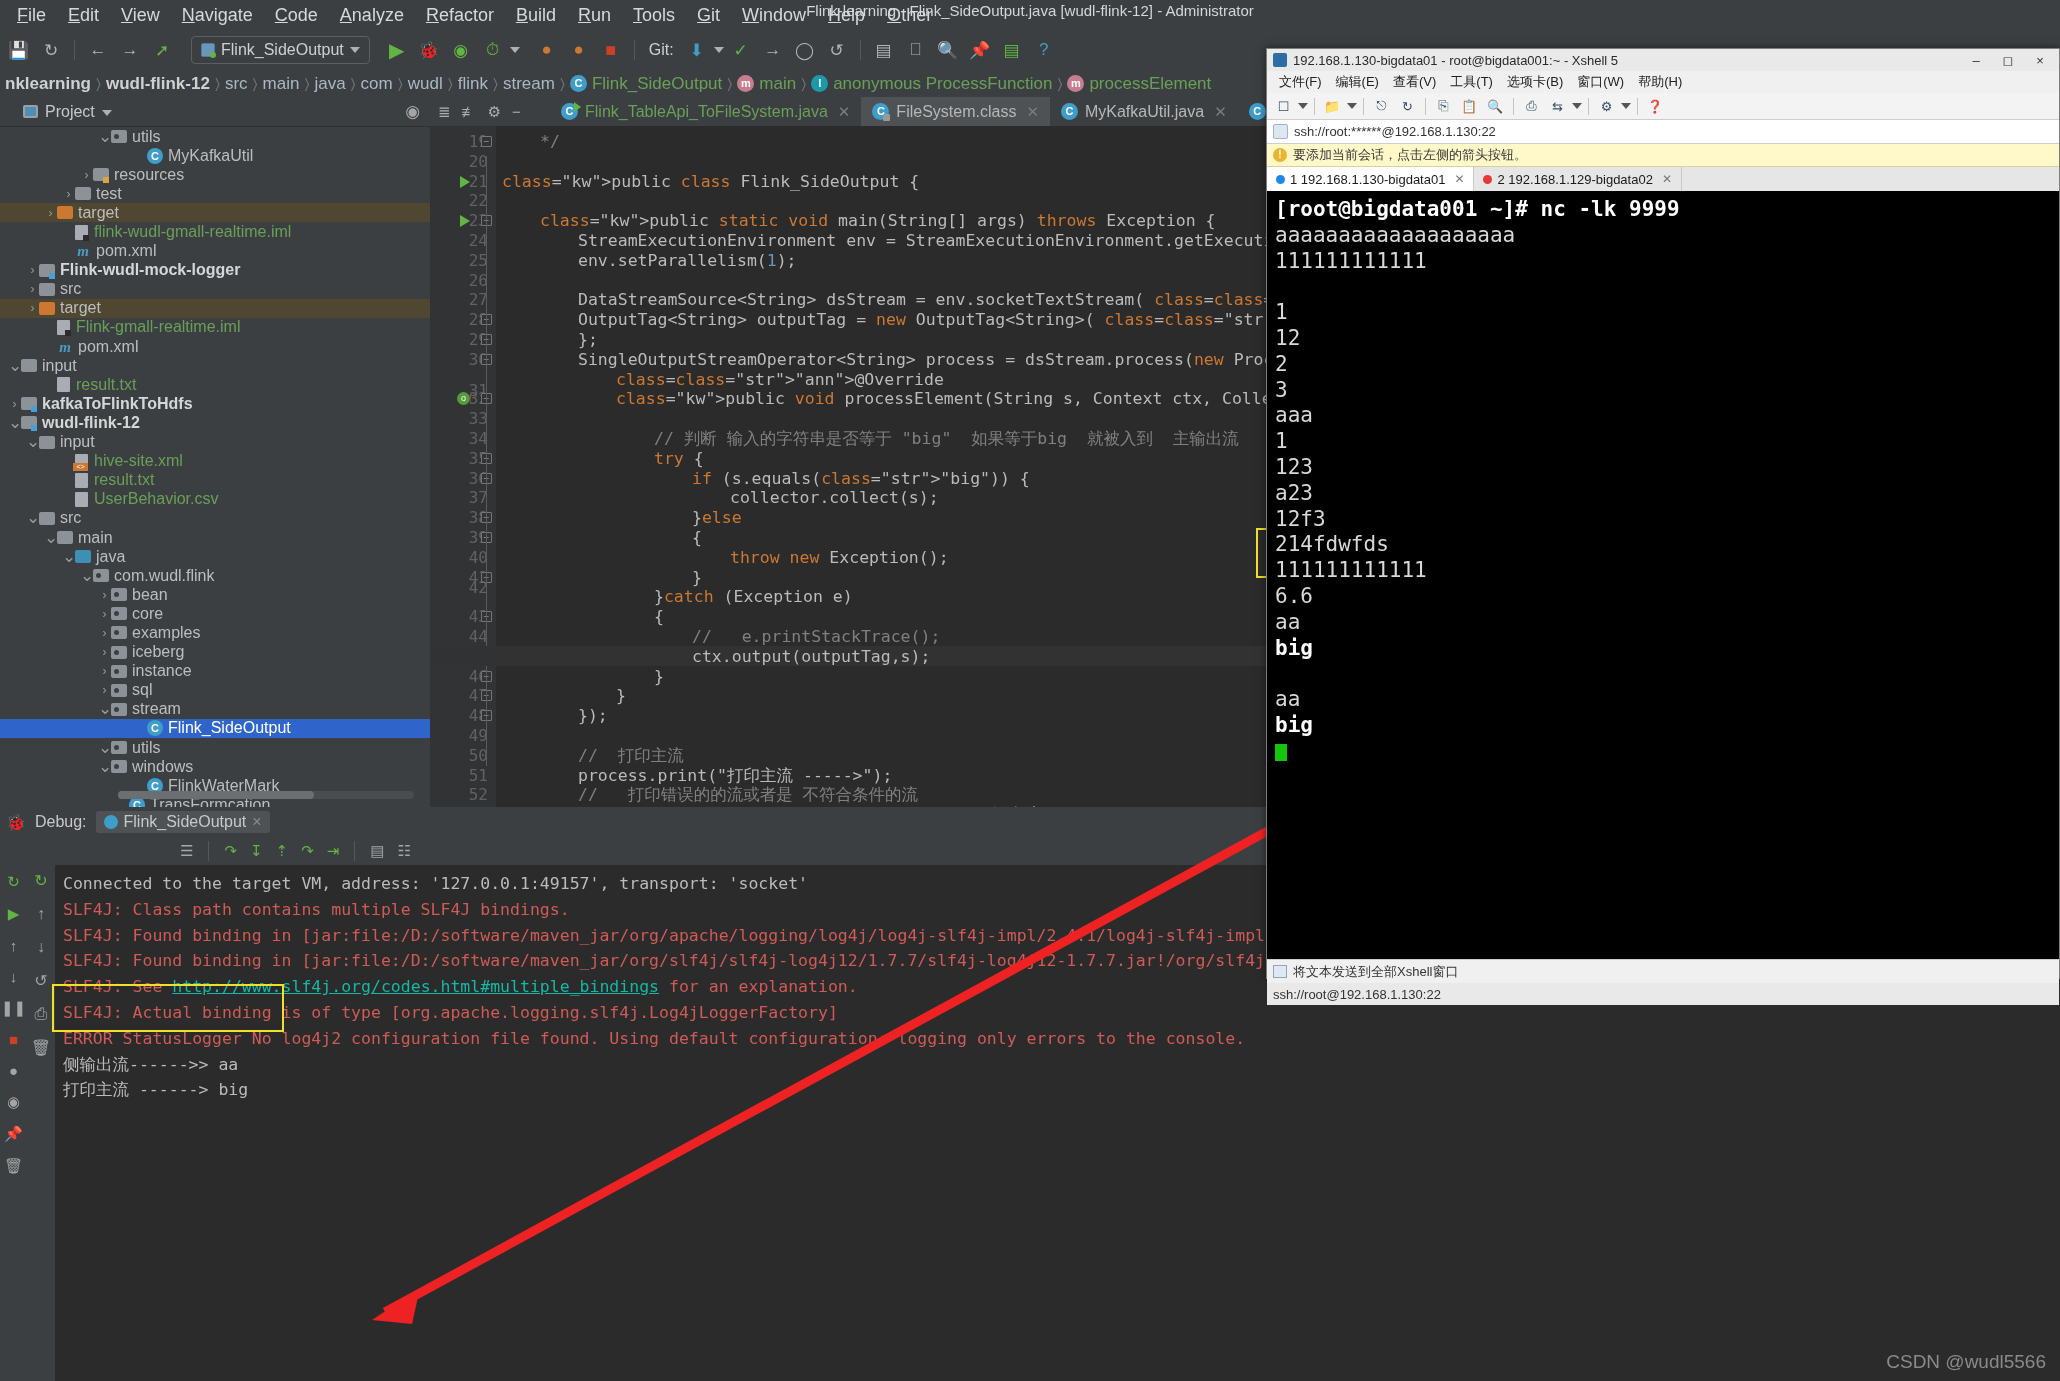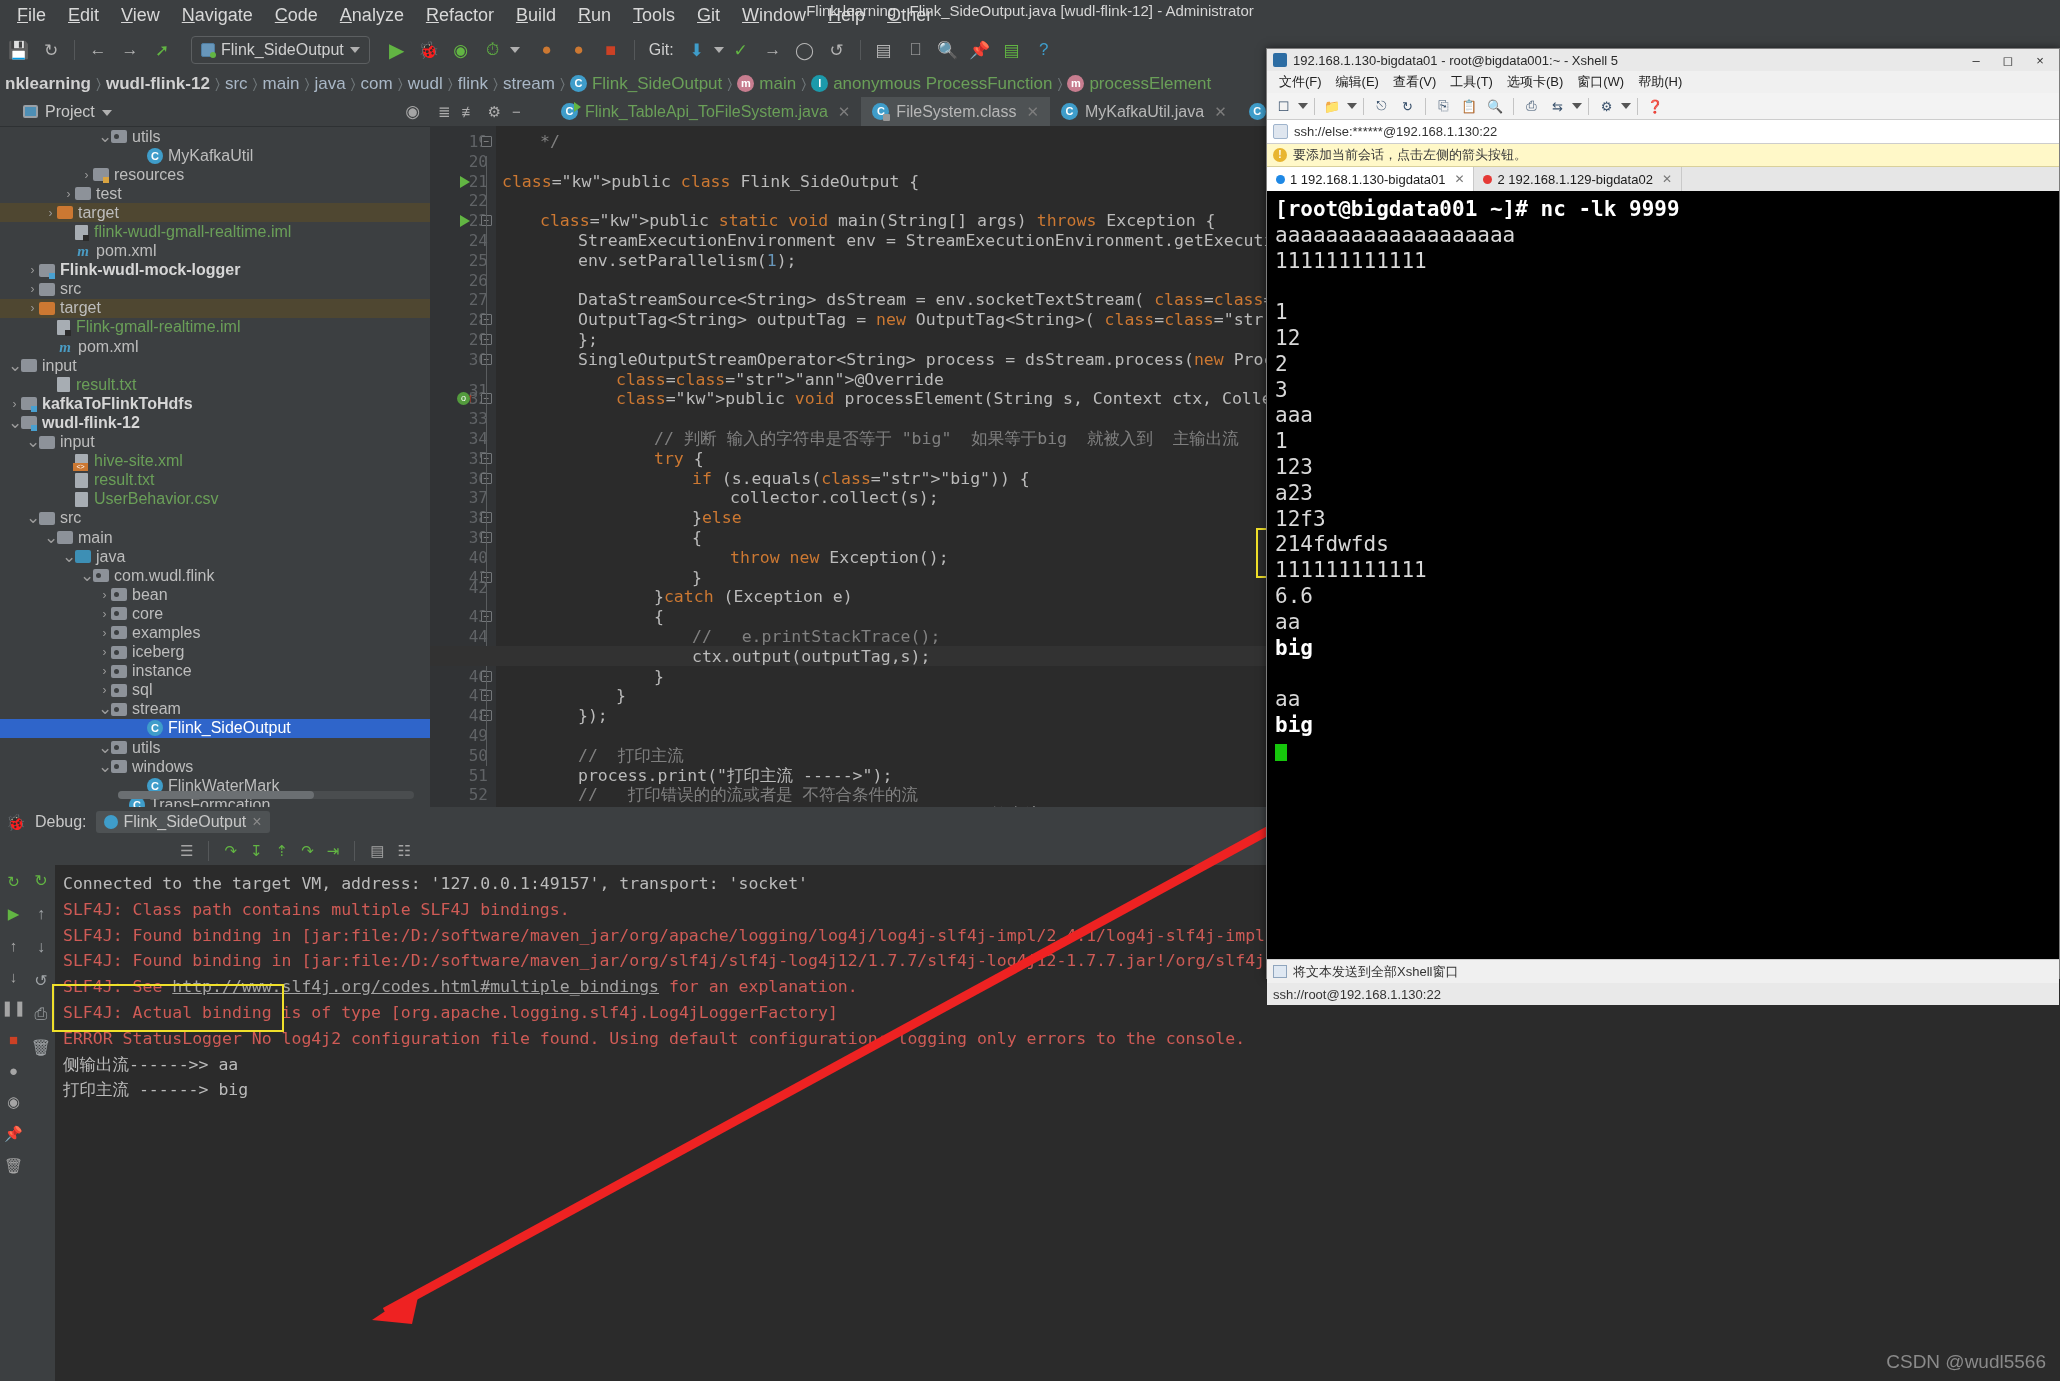--- a/index.html
+++ b/index.html
@@ -151,21 +151,21 @@
   .dsubtab .cico{width:16px;height:16px;border-radius:3px;background:#5a8f4e;}
   #dbgtools{position:absolute;left:160px;top:30px;height:28px;display:flex;align-items:center;gap:13px;
             padding-left:20px;color:#a5a5a5;font-size:15px;}
   #leftrail{position:absolute;left:0;top:58px;width:27px;height:516px;background:#3c3f41;
             display:flex;flex-direction:column;align-items:center;gap:14px;padding-top:8px;color:#a5a5a5;font-size:15px;}
   #dbgrail2{position:absolute;left:27px;top:58px;width:28px;height:516px;background:#3c3f41;
             display:flex;flex-direction:column;align-items:center;gap:15px;padding-top:6px;color:#9fa3a6;font-size:16px;}
   #console{position:absolute;left:55px;top:58px;width:2005px;height:516px;background:#2b2b2b;
            font-family:"DejaVu Sans Mono", monospace;font-size:16.5px;white-space:pre;overflow:hidden;padding:6px 0 0 8px;}
   .coline{height:25.8px;line-height:25.8px;white-space:pre;}
-  .cred{color:#cf5b56;} .cwht{color:#bbbbbb;} .clink{color:#a3a3a3;text-decoration:underline;}
+  .cred{color:#cf5b56;} .cwht{color:#bbbbbb;} .clink{color:#14b8a6;text-decoration:underline;}
 
   
   #conbox{position:absolute;left:52px;top:984px;width:232px;height:48px;border:2px solid #f0e02a;}
   #termbox{position:absolute;left:1256px;top:528px;width:80px;height:50px;border:2px solid #f0e02a;}
 
   
   #xshell{left:1266px;top:48px;width:794px;height:931px;background:#efefef;
           border:1px solid #7d7d7d; box-shadow:0 0 8px rgba(0,0,0,.5);}
   #xstitle{height:22px;background:#e9e9e9;display:flex;align-items:center;gap:6px;padding:0 6px;font-size:13px;color:#2a2a2a;}
   #xstitle .ico{width:14px;height:14px;background:#2d6da3;border-radius:2px;}
@@ -713,21 +713,21 @@
     <span class="xbtn">⇆</span>
     <span class="caret" style="border-top-color:#555"></span>
     <span class="xsep"></span>
     <span class="xbtn">⚙</span>
     <span class="caret" style="border-top-color:#555"></span>
     <span class="xsep"></span>
     <span class="xbtn">❓</span>
   </div>
   <div id="xsaddr">
     <span class="pad"></span>
-    <span>ssh://else:******@192.168.1.130:22</span>
+    <span>ssh://root:******@192.168.1.130:22</span>
   </div>
   <div id="xsnote">
     <span class="w">!</span>
     <span>要添加当前会话，点击左侧的箭头按钮。</span>
   </div>
   <div id="xstabs">
       <div class="xtab on">
         <span class="dot" style="background: rgb(30, 136, 229);"></span>
         <span>1 192.168.1.130-bigdata01</span>
         <span class="x">✕</span>

